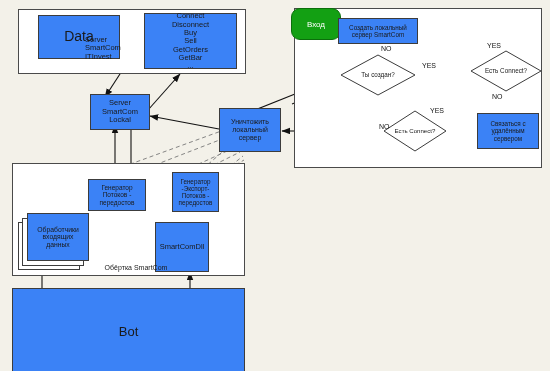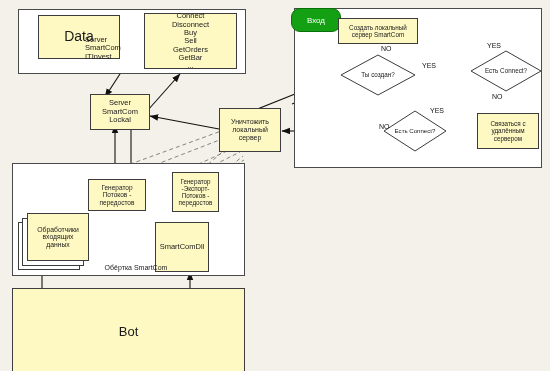--- a/index.html
+++ b/index.html
@@ -19,21 +19,21 @@
     position: absolute;
     left: 0;
     top: 0;
     width: 550px;
     height: 371px;
     pointer-events: none;
   }
   .node {
     position: absolute;
     box-sizing: border-box;
-    background: #fef9c3;
+    background: #3b82f6;
     border: 1px solid #3c3c3c;
     display: flex;
     align-items: center;
     justify-content: center;
     text-align: center;
     color: #1a1a1a;
     line-height: 1.12;
   }
   .group-box {
     position: absolute;
@@ -251,21 +251,21 @@
   </div>
 
   <div class="plain-label" style="left:76px; top:264px; width:120px; font-size:7px;">Обёртка SmartCom</div>
 
   <div class="node" style="left:12px; top:288px; width:233px; height:88px; font-size:13px;">
     <span>Bot</span>
   </div>
 
   <div class="group-box" style="left:294px; top:8px; width:248px; height:160px;"></div>
 
-  <div class="green-node" style="left:291px; top:8px; width:50px; height:24px; font-size:8px;">
+  <div class="green-node" style="left:291px; top:8px; width:50px; height:32px; font-size:8px;">
     <span>Вход</span>
   </div>
 
   <div class="node" style="left:338px; top:18px; width:80px; height:26px; font-size:6.3px; white-space:pre-line;">
     <span>Создать локальный
 сервер SmartCom</span>
   </div>
 
   <div class="diamond-wrap" style="left:340px; top:54px; width:76px; height:42px;">
     <svg class="dshape" viewBox="0 0 76 42" preserveAspectRatio="none">

